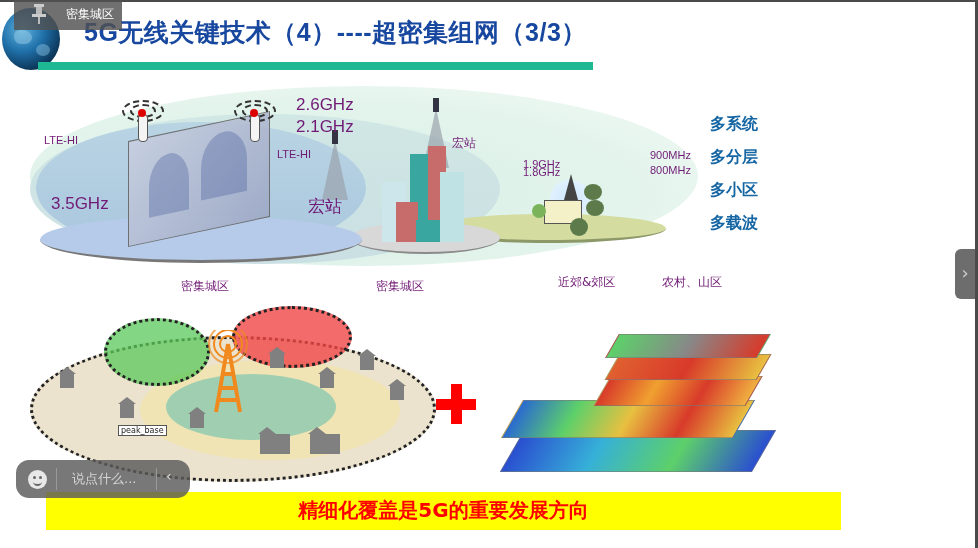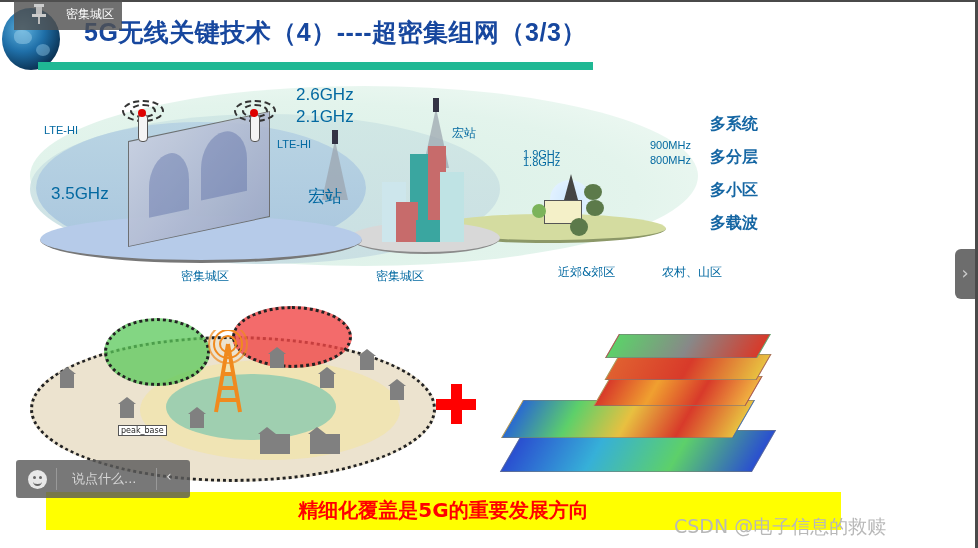--- a/index.html
+++ b/index.html
@@ -41,21 +41,21 @@
   .ant-small .dot { position:absolute; left:16px; top:9px; width:8px; height:8px; border-radius:50%; background:#d00; }
 
   .tower { position:absolute; width:26px; height:70px; }
   .tower .tri { width:0; height:0; border-left:13px solid transparent; border-right:13px solid transparent; border-bottom:60px solid #9aa3ad; position:absolute; top:10px; left:0; opacity:.7; }
   .tower .tip { position:absolute; left:10px; top:0; width:6px; height:14px; background:#334; }
 
   .city { position:absolute; left:350px; top:48px; width:90px; height:120px; }
   .bld { position:absolute; bottom:0; }
   .church { position:absolute; left:500px; top:96px; width:80px; height:60px; }
 
-  .label { position:absolute; color:#0369a1; white-space:nowrap; font-family:"Liberation Sans", sans-serif; }
+  .label { position:absolute; color:#701a75; white-space:nowrap; font-family:"Liberation Sans", sans-serif;margin-top:10px; }
   .lbl-sm { font-size:11px; }
   .lbl-md { font-size:12px; font-family:"DejaVu Sans", sans-serif; }
   .lbl-lg { font-size:17px; }
 
   .features { position:absolute; left:710px; top:112px; }
   .feature { font-family:"DejaVu Sans", sans-serif; font-weight:bold; font-size:16px; color:#1566a3; height:33px; }
 
   .next-btn { position:absolute; left:955px; top:249px; width:20px; height:50px; background:#6d6d6d; border-radius:6px 0 0 6px; color:#ccc; font-size:18px; text-align:center; line-height:48px; }
 
   .map { position:absolute; left:20px; top:292px; width:420px; height:190px; }
@@ -72,21 +72,21 @@
   .plus { position:absolute; left:436px; top:382px; width:40px; height:40px; }
   .plus:before { content:""; position:absolute; left:15px; top:0; width:11px; height:40px; background:#f00; }
   .plus:after { content:""; position:absolute; left:0; top:15px; width:40px; height:11px; background:#f00; }
 
   .heatmap { position:absolute; left:482px; top:328px; width:300px; height:160px; }
   .floor { position:absolute; border:1px solid rgba(120,120,120,.6); transform:skewX(-30deg); }
 
   .banner { position:absolute; left:46px; top:490px; width:795px; height:38px; background:#ffff00; }
   .banner-text { position:absolute; left:0; width:795px; top:5px; text-align:center; color:#ff0000; font-weight:bold; font-size:20px; font-family:"DejaVu Sans", sans-serif; }
 
-  .comment-bar { position:absolute; left:16px; top:460px; width:174px; height:38px; background:rgba(90,90,90,0.82); border-radius:3px; z-index:6; }
+  .comment-bar { position:absolute; left:16px; top:460px; width:174px; height:38px; background:rgba(90,90,90,0.82); border-radius:13px; z-index:6; }
   .smile-icon { position:absolute; left:12px; top:10px; width:19px; height:19px; border-radius:50%; background:#e8e8e8; }
   .smile-icon:before, .smile-icon:after { content:""; position:absolute; top:6px; width:3px; height:3px; border-radius:50%; background:#666; }
   .smile-icon:before { left:5px; } .smile-icon:after { left:11px; }
   .smile-mouth { position:absolute; left:5px; top:10px; width:9px; height:4px; border-bottom:2px solid #666; border-radius:0 0 6px 6px; }
   .sep { position:absolute; top:8px; width:1px; height:22px; background:#999; }
   .comment-ph { position:absolute; left:56px; top:10px; color:#d6d6d6; font-size:13px; }
   .collapse-btn { position:absolute; left:150px; top:8px; color:#ddd; font-size:14px; }
 
   .watermark { position:absolute; left:674px; top:512px; color:#b8b8b8; font-size:19px; font-family:"DejaVu Sans", sans-serif; white-space:nowrap; }
 </style>
@@ -210,21 +210,20 @@
     <div class="floor" style="left:30px; top:70px; width:230px; height:36px; background:linear-gradient(90deg,#2a6ad0,#5dd06a,#e8c040,#d83a2a,#e8c040);"></div>
     <div class="floor" style="left:120px; top:46px; width:150px; height:28px; background:linear-gradient(90deg,#d83a2a,#f0a030,#d83a2a,#f0b040);"></div>
     <div class="floor" style="left:130px; top:24px; width:150px; height:24px; background:linear-gradient(90deg,#e06030,#d83a2a,#e8c040);"></div>
     <div class="floor" style="left:130px; top:4px; width:150px; height:22px; background:linear-gradient(90deg,#5dd06a,#888,#d83a2a);"></div>
   </div>
 
   <div class="banner">
     <div class="banner-text">精细化覆盖是5G的重要发展方向</div>
   </div>
 
-  <div class="watermark">CSDN @电子信息的救赎</div>
 </div>
 
 <div class="lock-tip">
   <svg class="pin-icon" viewBox="0 0 14 20">
     <rect x="2" y="0" width="10" height="3" fill="#ccc"></rect>
     <rect x="4" y="3" width="6" height="7" fill="#bbb"></rect>
     <rect x="0" y="10" width="14" height="3" fill="#ccc"></rect>
     <rect x="6" y="13" width="2" height="7" fill="#bbb"></rect>
   </svg>
   <span class="lock-label">密集城区</span>

